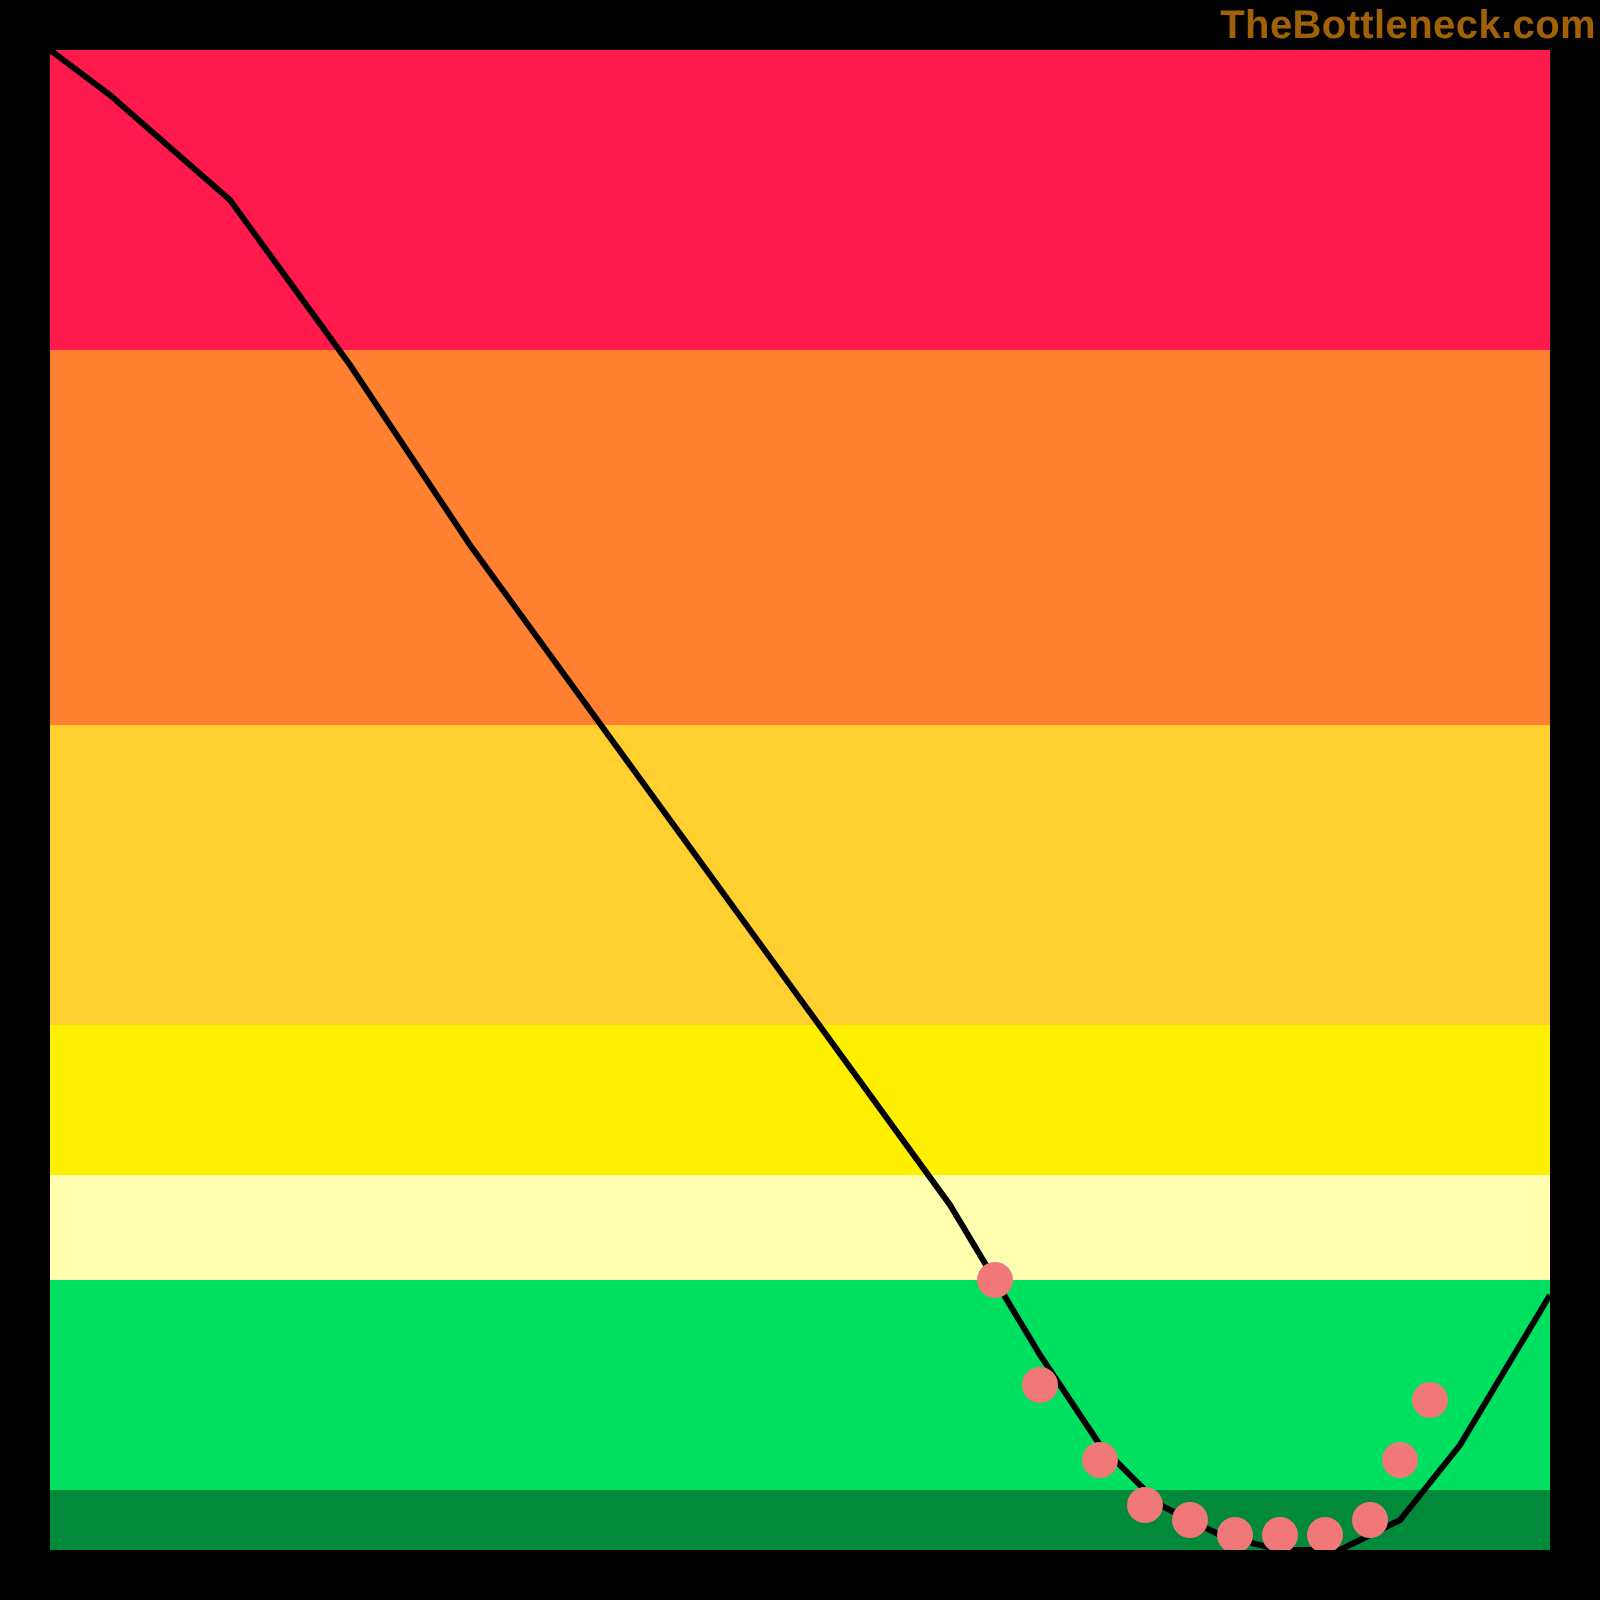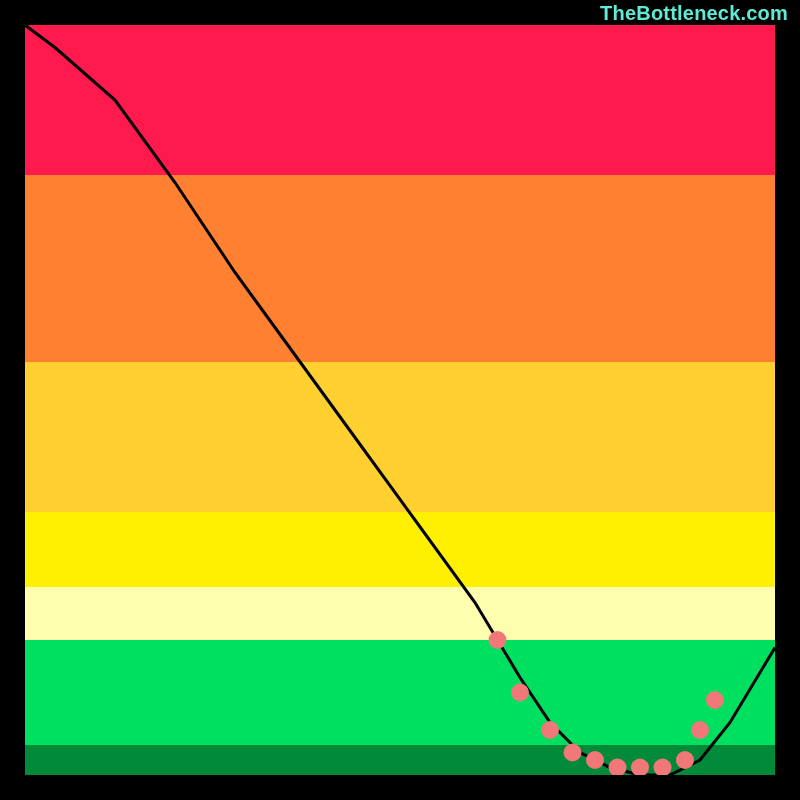--- a/index.html
+++ b/index.html
@@ -22,22 +22,22 @@
     position: absolute;
     left: 25px;
     top: 25px;
     width: 750px;
     height: 750px;
     overflow: hidden;
   }
   .watermark {
     position: absolute;
     top: 2px;
-    right: 12px;
-    color: #5eead4;
+    right: 2px;
+    color: #a16207;
     font-family: Arial, Helvetica, sans-serif;
     font-size: 20px;
     font-weight: 600;
     letter-spacing: 0.2px;
     user-select: none;
   }
   svg {
     display: block;
   }
 </style>

